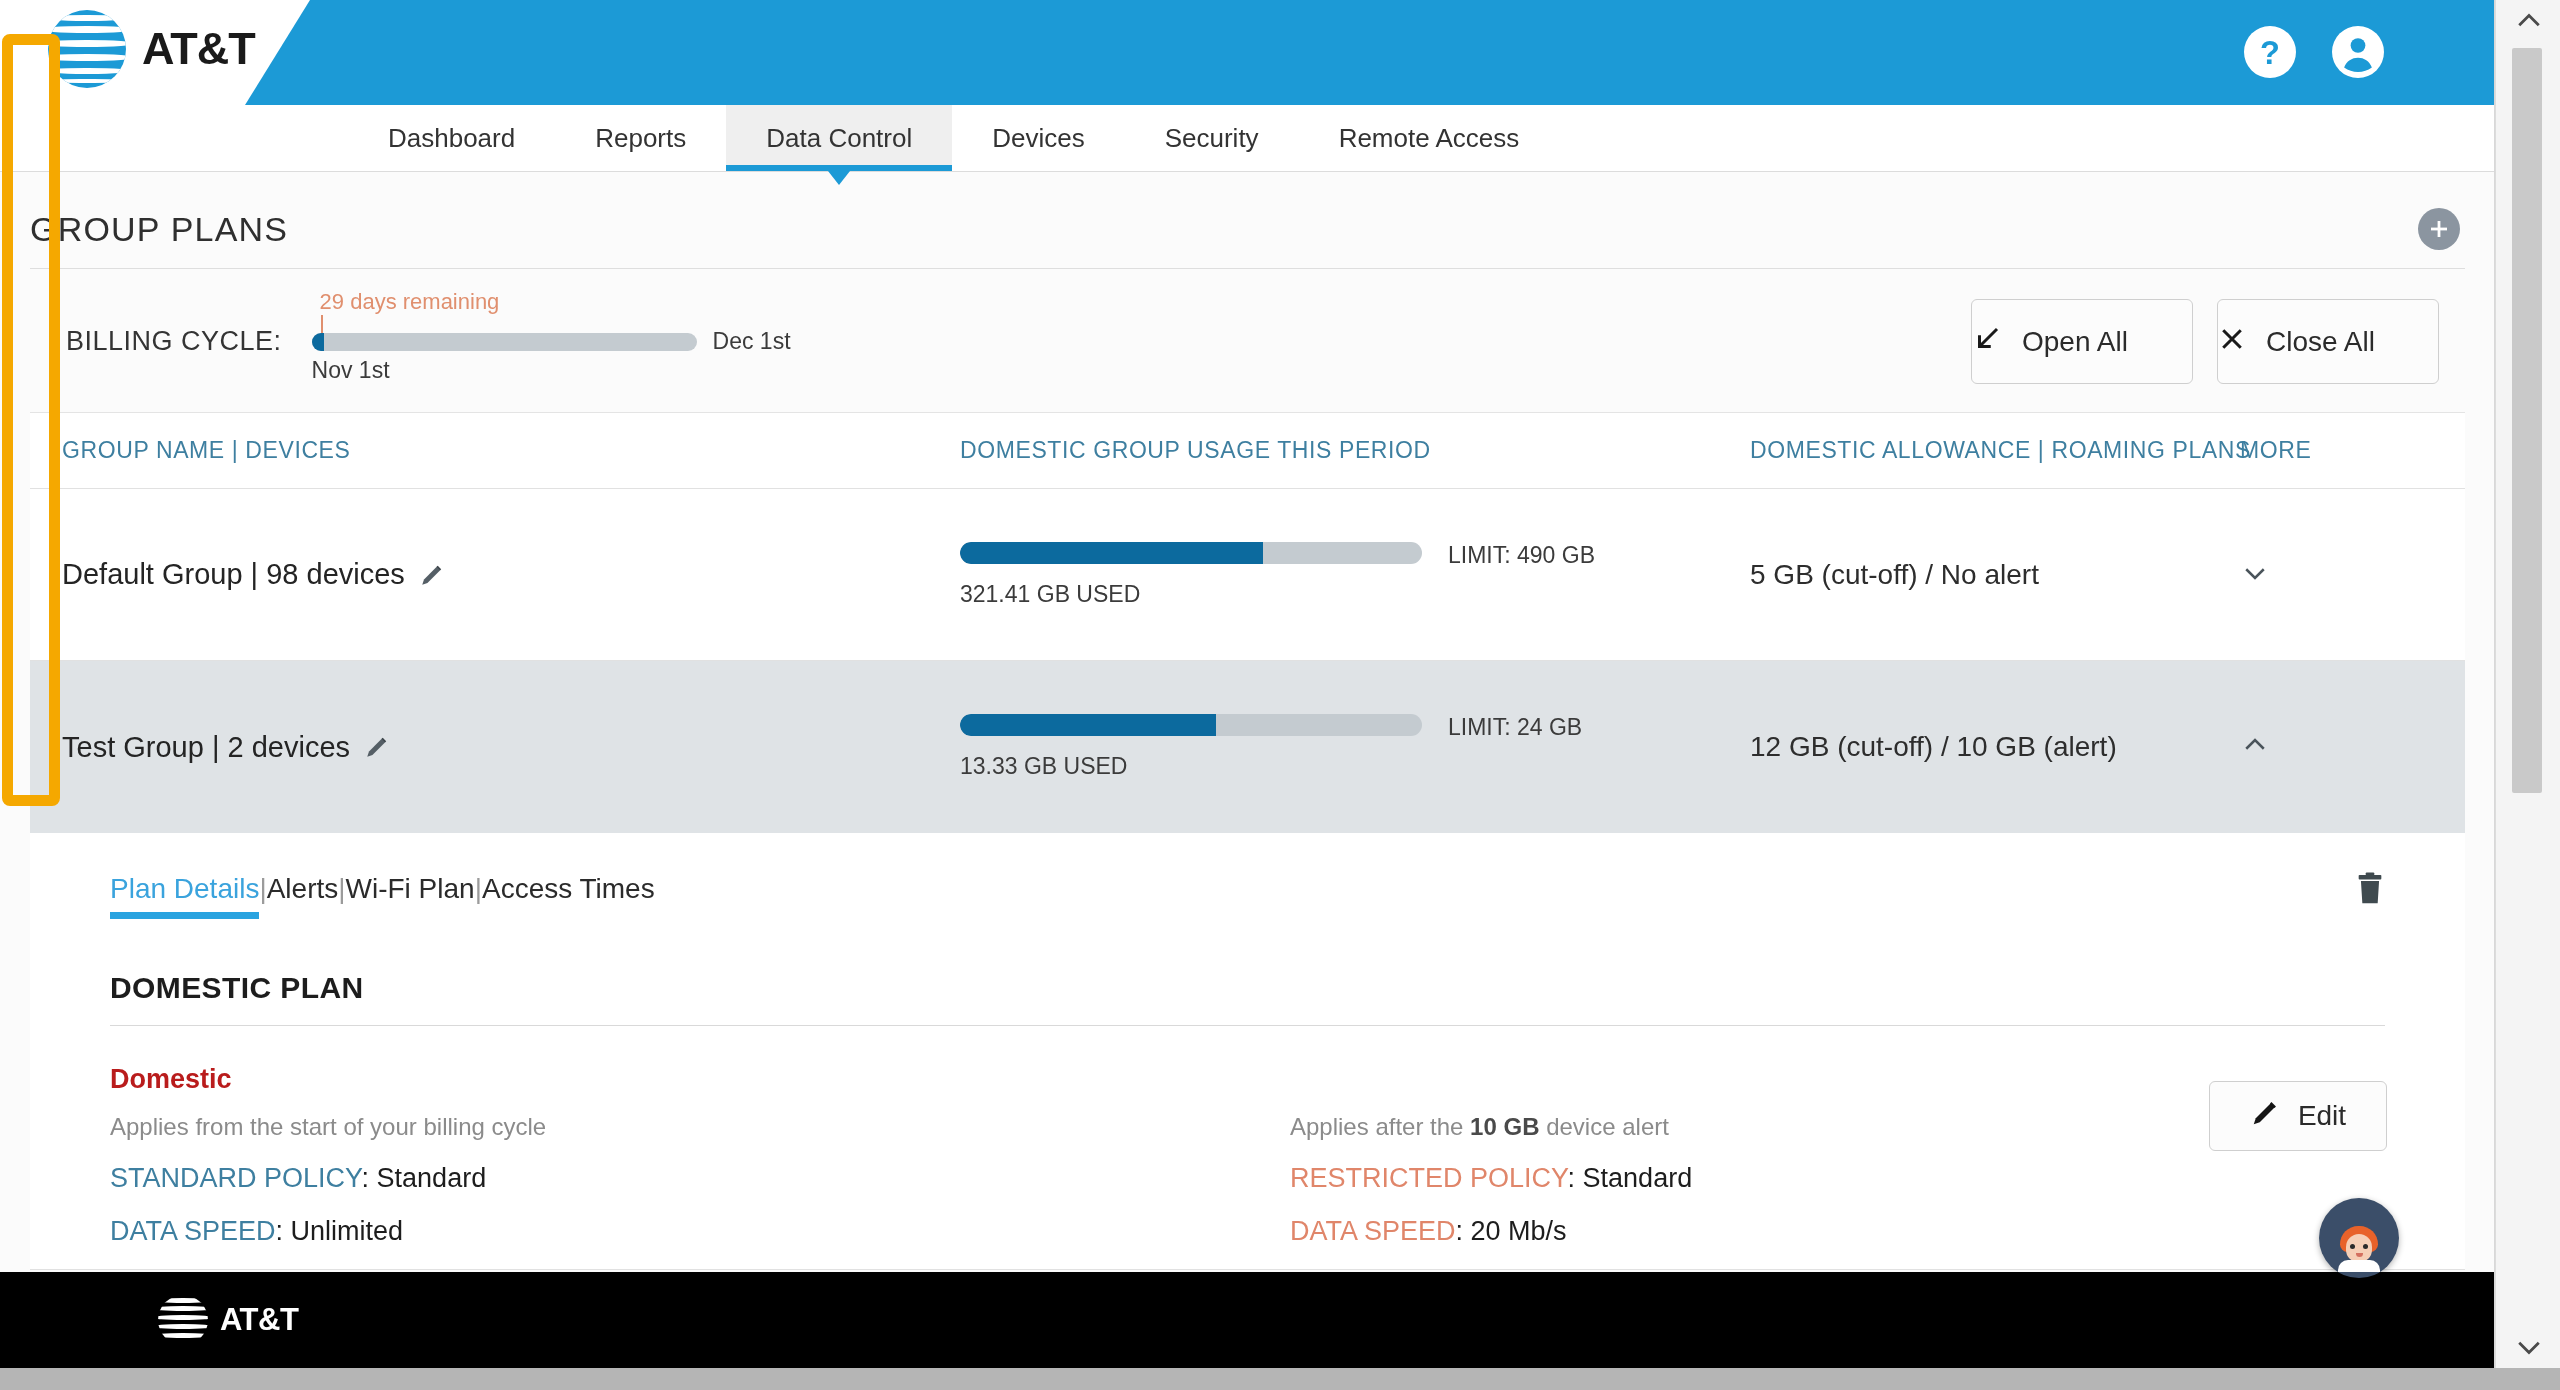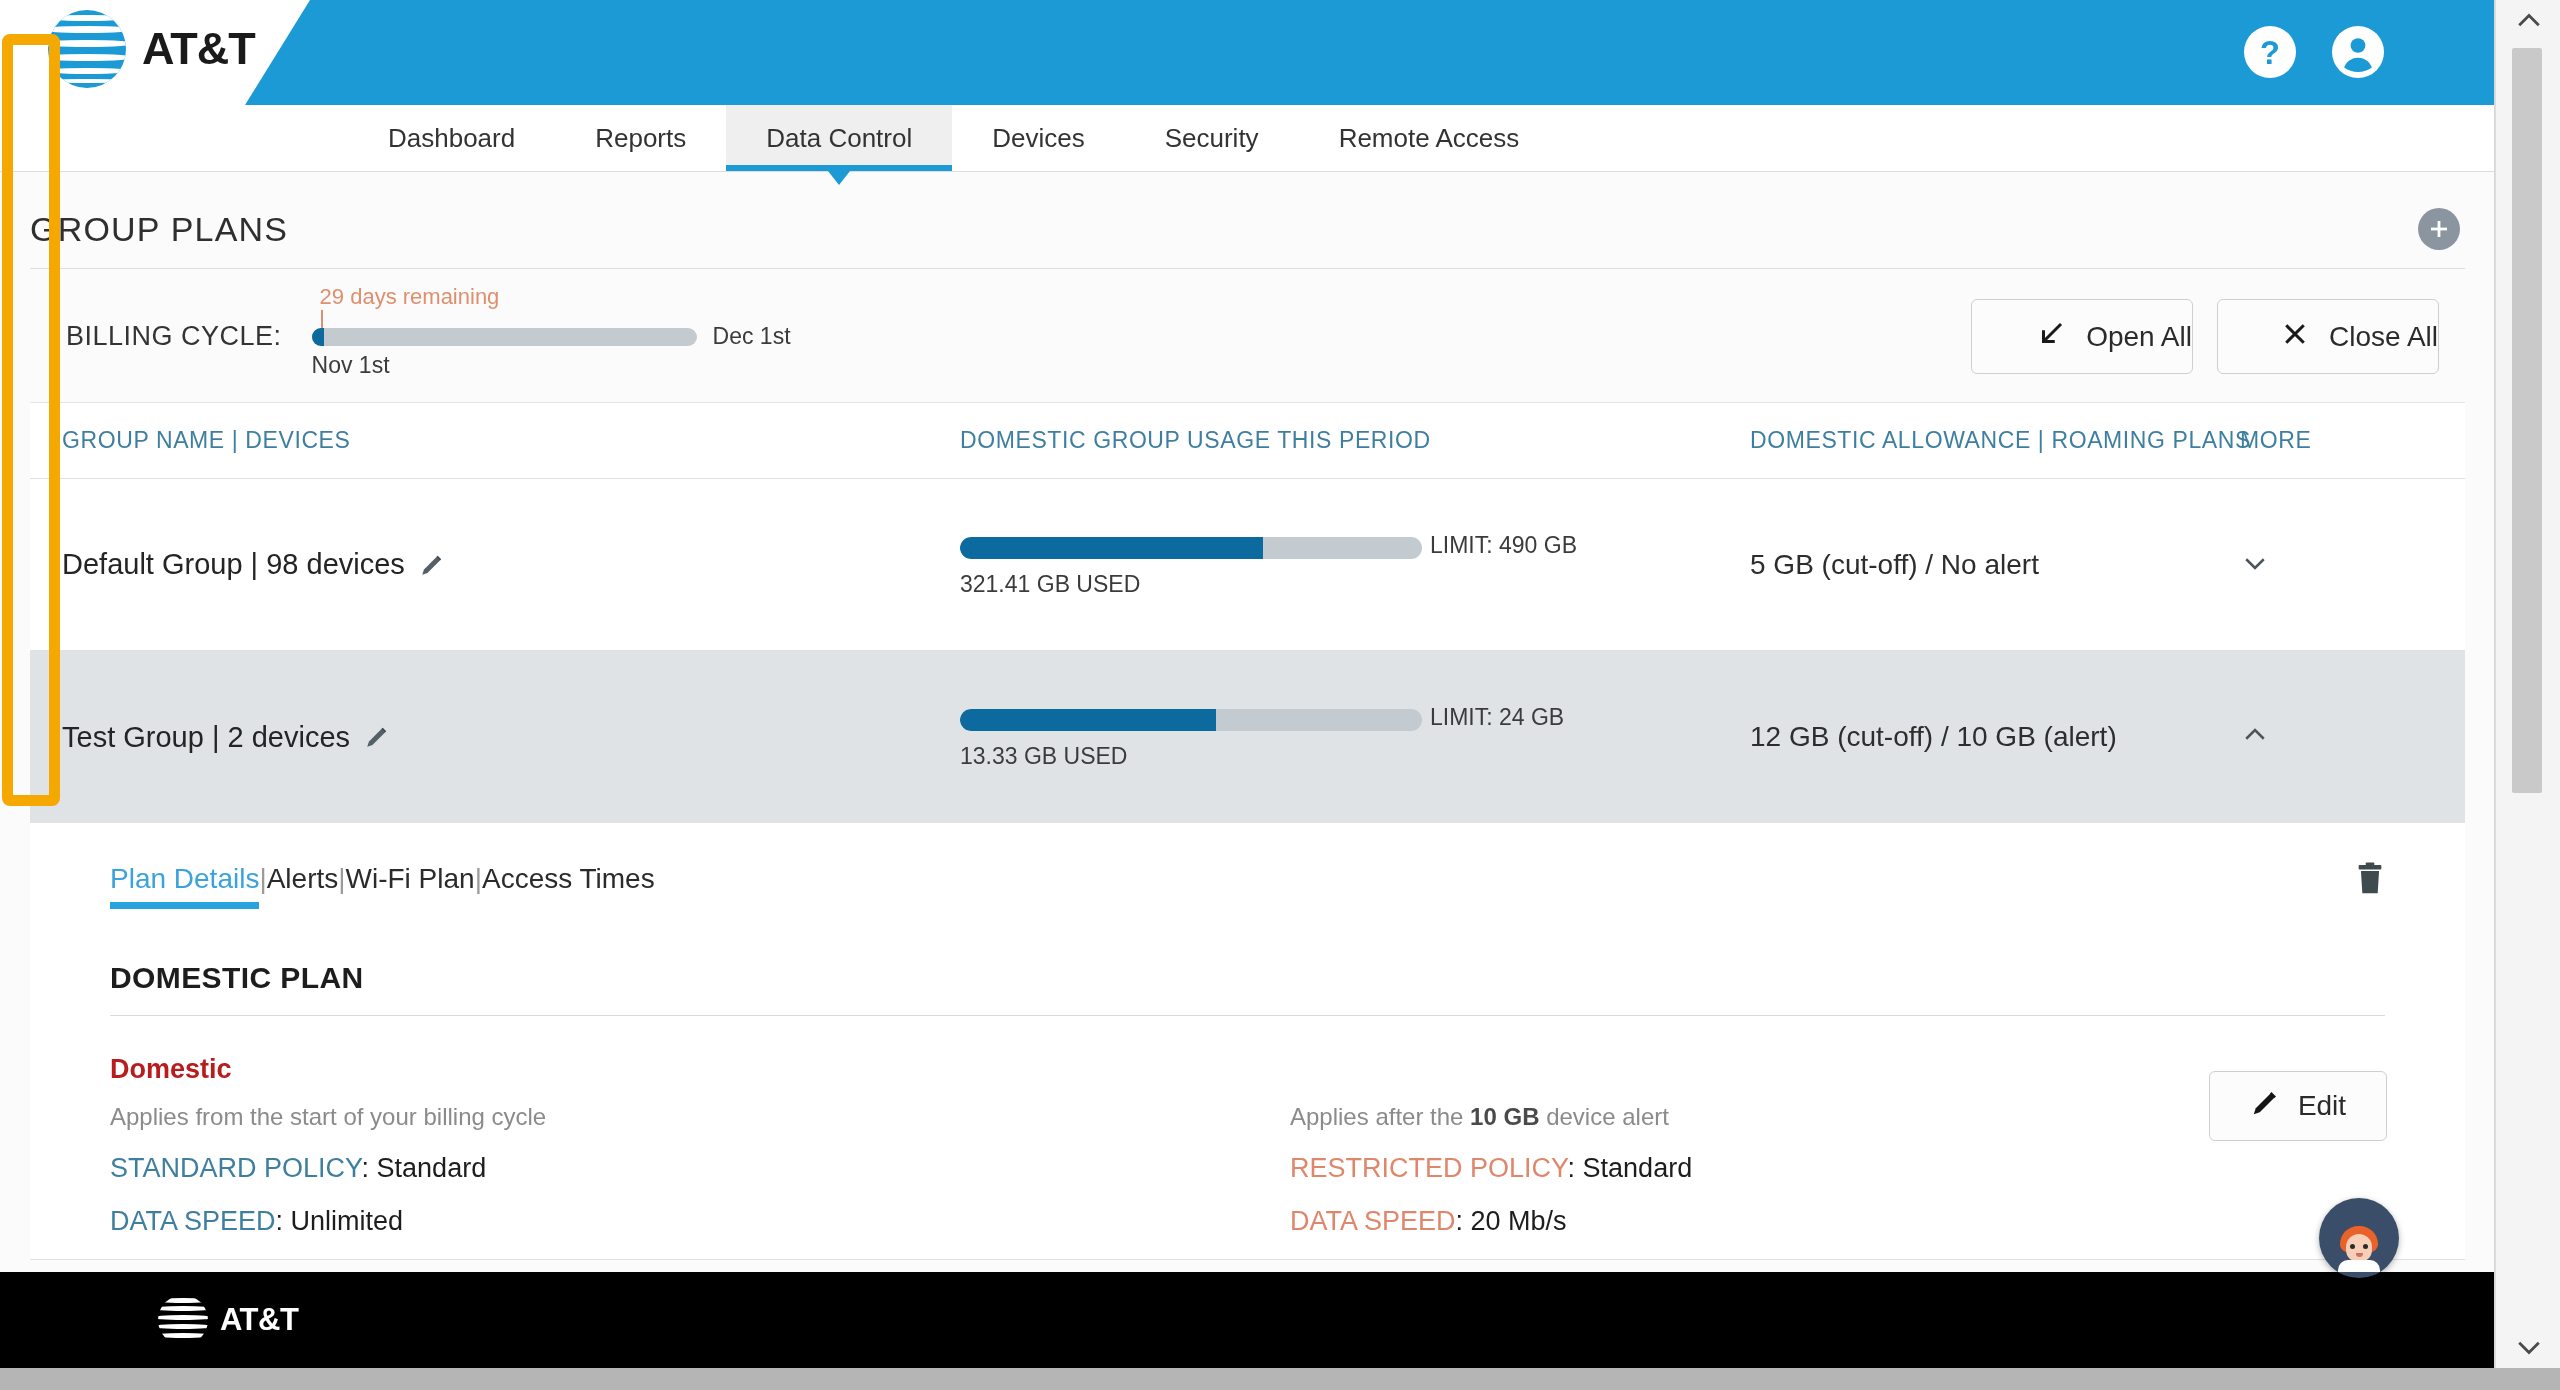--- a/index.html
+++ b/index.html
@@ -217,25 +217,25 @@
     margin-left: 16px;
     white-space: nowrap;
   }
   .billing-actions {
     margin-left: auto;
     display: flex; gap: 24px;
     margin-right: 26px;
   }
   .oc-btn {
     min-width: 222px;
-    height: 75px;
+    height: 85px;
     border: 1px solid #cfcfcf;
     border-radius: 6px;
     background: #fcfcfc;
-    display: flex; align-items: center; justify-content: flex-end;
+    display: flex; align-items: center; justify-content: flex-start;
     gap: 20px;
     font-size: 28px;
     color: #2b2b2b;
     cursor: pointer;
   }
   .oc-btn .gly { font-size: 30px; line-height: 1; display:block; }
 
   
   .tbl {
     margin: 0 30px;
@@ -268,21 +268,21 @@
   .row.plain { background: #ffffff; }
   .row.selected { background: #dfe3e6; border-bottom: none; }
   .group-name {
     font-size: 29px;
     color: #242424;
     display: flex; align-items: center; gap: 14px;
     white-space: nowrap;
   }
   .pencil { width: 26px; height: 26px; display:block; }
   .usage-block { position: relative; }
-  .usage-bar-line { display: flex; align-items: flex-end; gap: 8px; }
+  .usage-bar-line { display: flex; align-items: flex-start; gap: 26px; }
   .usage-track {
     width: 462px; height: 22px;
     background: #c4cbd0;
     border-radius: 11px;
     overflow: hidden;
   }
   .usage-fill { height: 100%; background: #0c6a9e; border-radius: 11px 0 0 11px; }
   .usage-limit { font-size: 23px; color: #3b3b3b; white-space: nowrap; }
   .usage-used { margin-top: 12px; font-size: 23px; color: #3b3b3b; }
   .allow-val { font-size: 28px; color: #2d2d2d; white-space: nowrap; }

